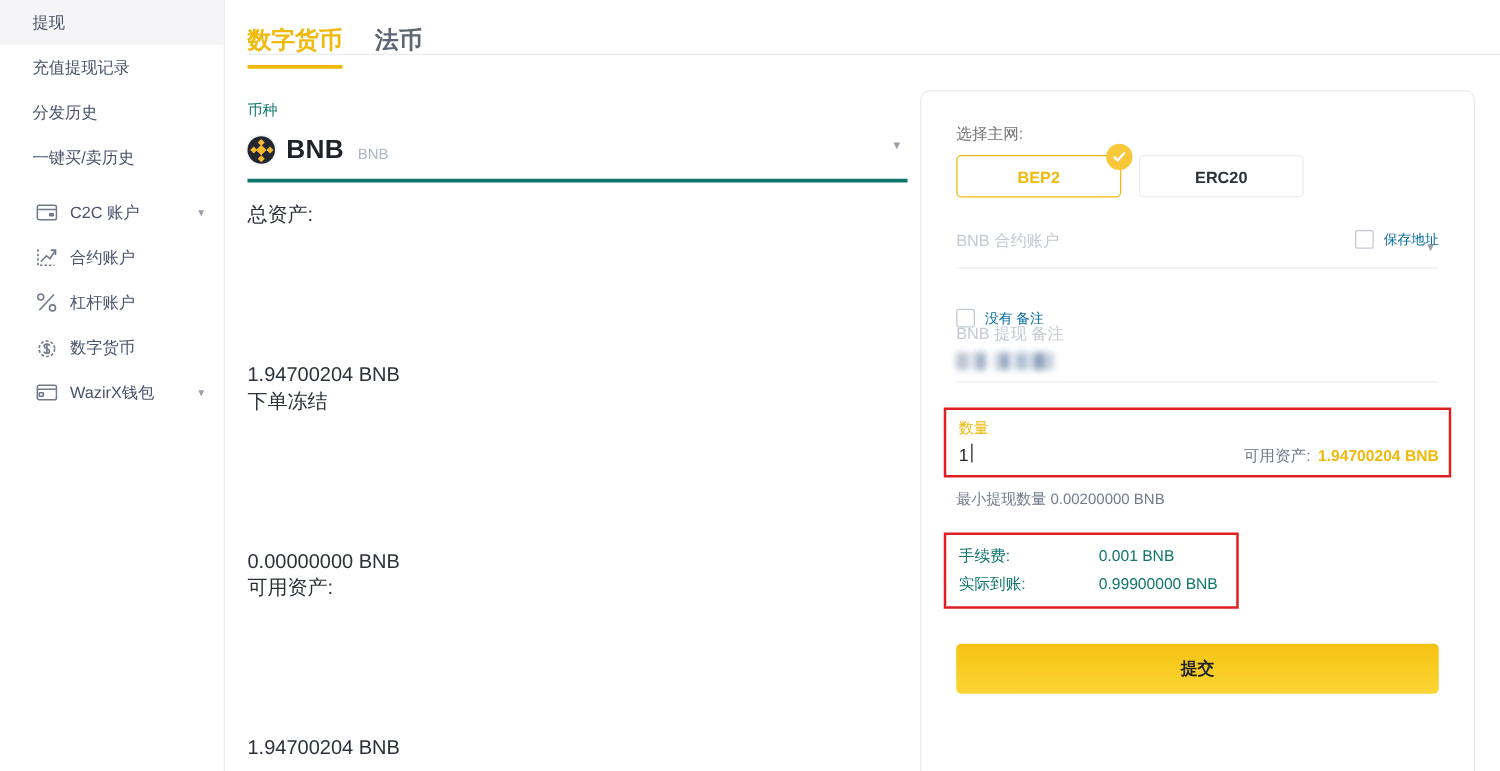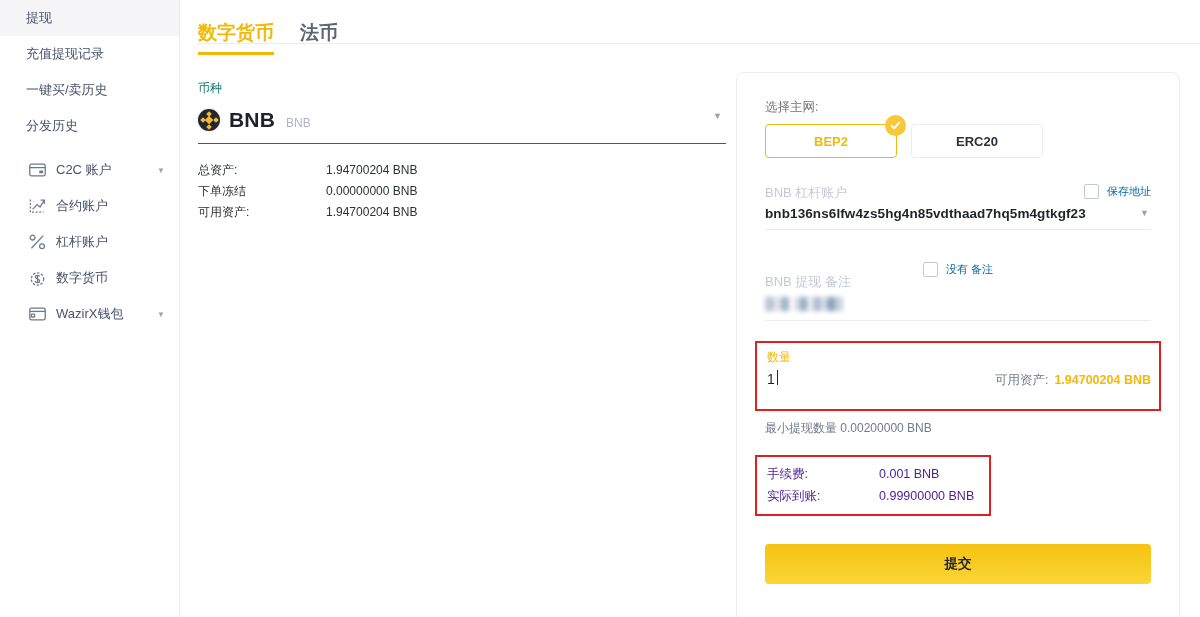--- a/index.html
+++ b/index.html
@@ -123,21 +123,21 @@
   }
   .field-label {
     font-size: 12px;
     color: #0f766e;
     margin-bottom: 6px;
   }
   #coin-row {
     display: flex;
     align-items: center;
     height: 34px;
-    border-bottom: 1px solid #0f766e;
+    border-bottom: 3px solid #0f766e;
     padding-bottom: 6px;
     cursor: pointer;
     position: relative;
   }
   #coin-icon {
     width: 22px;
     height: 22px;
     border-radius: 50%;
     background: #23262f;
     margin-right: 9px;
@@ -168,23 +168,24 @@
     top: 8px;
     font-size: 9px;
     color: #9aa0ac;
   }
 
   #balances {
     margin-top: 16px;
   }
   .bal-row {
     display: flex;
-    font-size: 12px;
+    font-size: 16px;
     color: #2b3139;
     line-height: 21px;
+    flex-direction: column;
   }
   .bal-k { width: 128px; flex: 0 0 128px; }
   .bal-v { color: #2b3139; }
 
   #warn {
     margin-top: 18px;
     font-size: 12px;
     font-weight: bold;
     color: #f0b90b;
     line-height: 18px;
@@ -309,21 +310,21 @@
   }
   #memo-underline {
     border-bottom: 1px solid #eaecef;
     margin-top: 9px;
   }
 
   
   #amount-box {
     margin-top: 20px;
     border: 2px solid #e02020;
-    padding: 6px 8px 20px 8px;
+    padding: 6px 8px 6px 8px;
     box-sizing: border-box;
     margin-left: -10px;
     margin-right: -10px;
   }
   #amount-label {
     font-size: 12px;
     color: #f0b90b;
     margin-bottom: 5px;
     padding-left: 2px;
   }
@@ -369,21 +370,21 @@
     border: 2px solid #e02020;
     padding: 6px 10px 7px 10px;
     width: 236px;
     box-sizing: border-box;
     margin-left: -10px;
   }
   .fee-row {
     display: flex;
     font-size: 12.5px;
     line-height: 22px;
-    color: #4c1d95;
+    color: #0f766e;
   }
   .fee-k { width: 112px; flex: 0 0 112px; }
 
   #submit {
     margin-top: 28px;
     height: 40px;
     border-radius: 4px;
     background: linear-gradient(180deg, #f5c211 0%, #fcd535 100%);
     display: flex;
     align-items: center;
@@ -402,24 +403,24 @@
 <div id="app">
 
   <nav id="sidebar">
     <div class="side-item active plain">
       <span class="lbl">提现</span>
     </div>
     <div class="side-item plain">
       <span class="lbl">充值提现记录</span>
     </div>
     <div class="side-item plain">
+      <span class="lbl">分发历史</span>
+    </div>
+    <div class="side-item plain">
       <span class="lbl">一键买/卖历史</span>
-    </div>
-    <div class="side-item plain">
-      <span class="lbl">分发历史</span>
     </div>
     <div class="side-gap"></div>
 
     <div class="side-item">
       <span class="ico">
         <svg width="17" height="14" viewBox="0 0 17 14" fill="none" stroke="#707a8a" stroke-width="1.3">
           <rect x="0.8" y="1.2" width="15.4" height="11.6" rx="1.6"></rect>
           <line x1="0.8" y1="4.6" x2="16.2" y2="4.6"></line>
           <rect x="10.2" y="7.4" width="4" height="2.8" rx="0.6" fill="#707a8a" stroke="none"></rect>
         </svg>
@@ -527,33 +528,32 @@
                   <path d="M2.6 6.9 L5.1 9.3 L10.3 3.6" stroke="#ffffff" stroke-width="1.9" fill="none" stroke-linecap="round" stroke-linejoin="round"></path>
                 </svg>
             </span>
           </div>
           <div class="net-btn">
             <span>ERC20</span>
           </div>
         </div>
 
         <div class="row-head">
-          <span class="ghost-label">BNB 杠杆账户</span>
+          <span class="ghost-label">BNB 合约账户</span>
           <span class="chk-wrap">
             <span class="chkbox"></span>
             <span>保存地址</span>
           </span>
         </div>
         <div class="underline-field" style="margin-top:4px;">
-          <span class="addr-val">bnb136ns6lfw4zs5hg4n85vdthaad7hq5m4gtkgf23</span>
           <span class="fld-caret">▼</span>
         </div>
 
         <div id="memo-block">
-          <div class="row-head" style="justify-content:center;">
+          <div class="row-head" style="justify-content:flex-start;">
             <span class="chk-wrap">
               <span class="chkbox"></span>
               <span>没有 备注</span>
             </span>
           </div>
           <div class="ghost-label" style="margin-top:-4px;">BNB 提现 备注</div>
           <div id="memo-val"></div>
           <div id="memo-underline"></div>
         </div>
 

